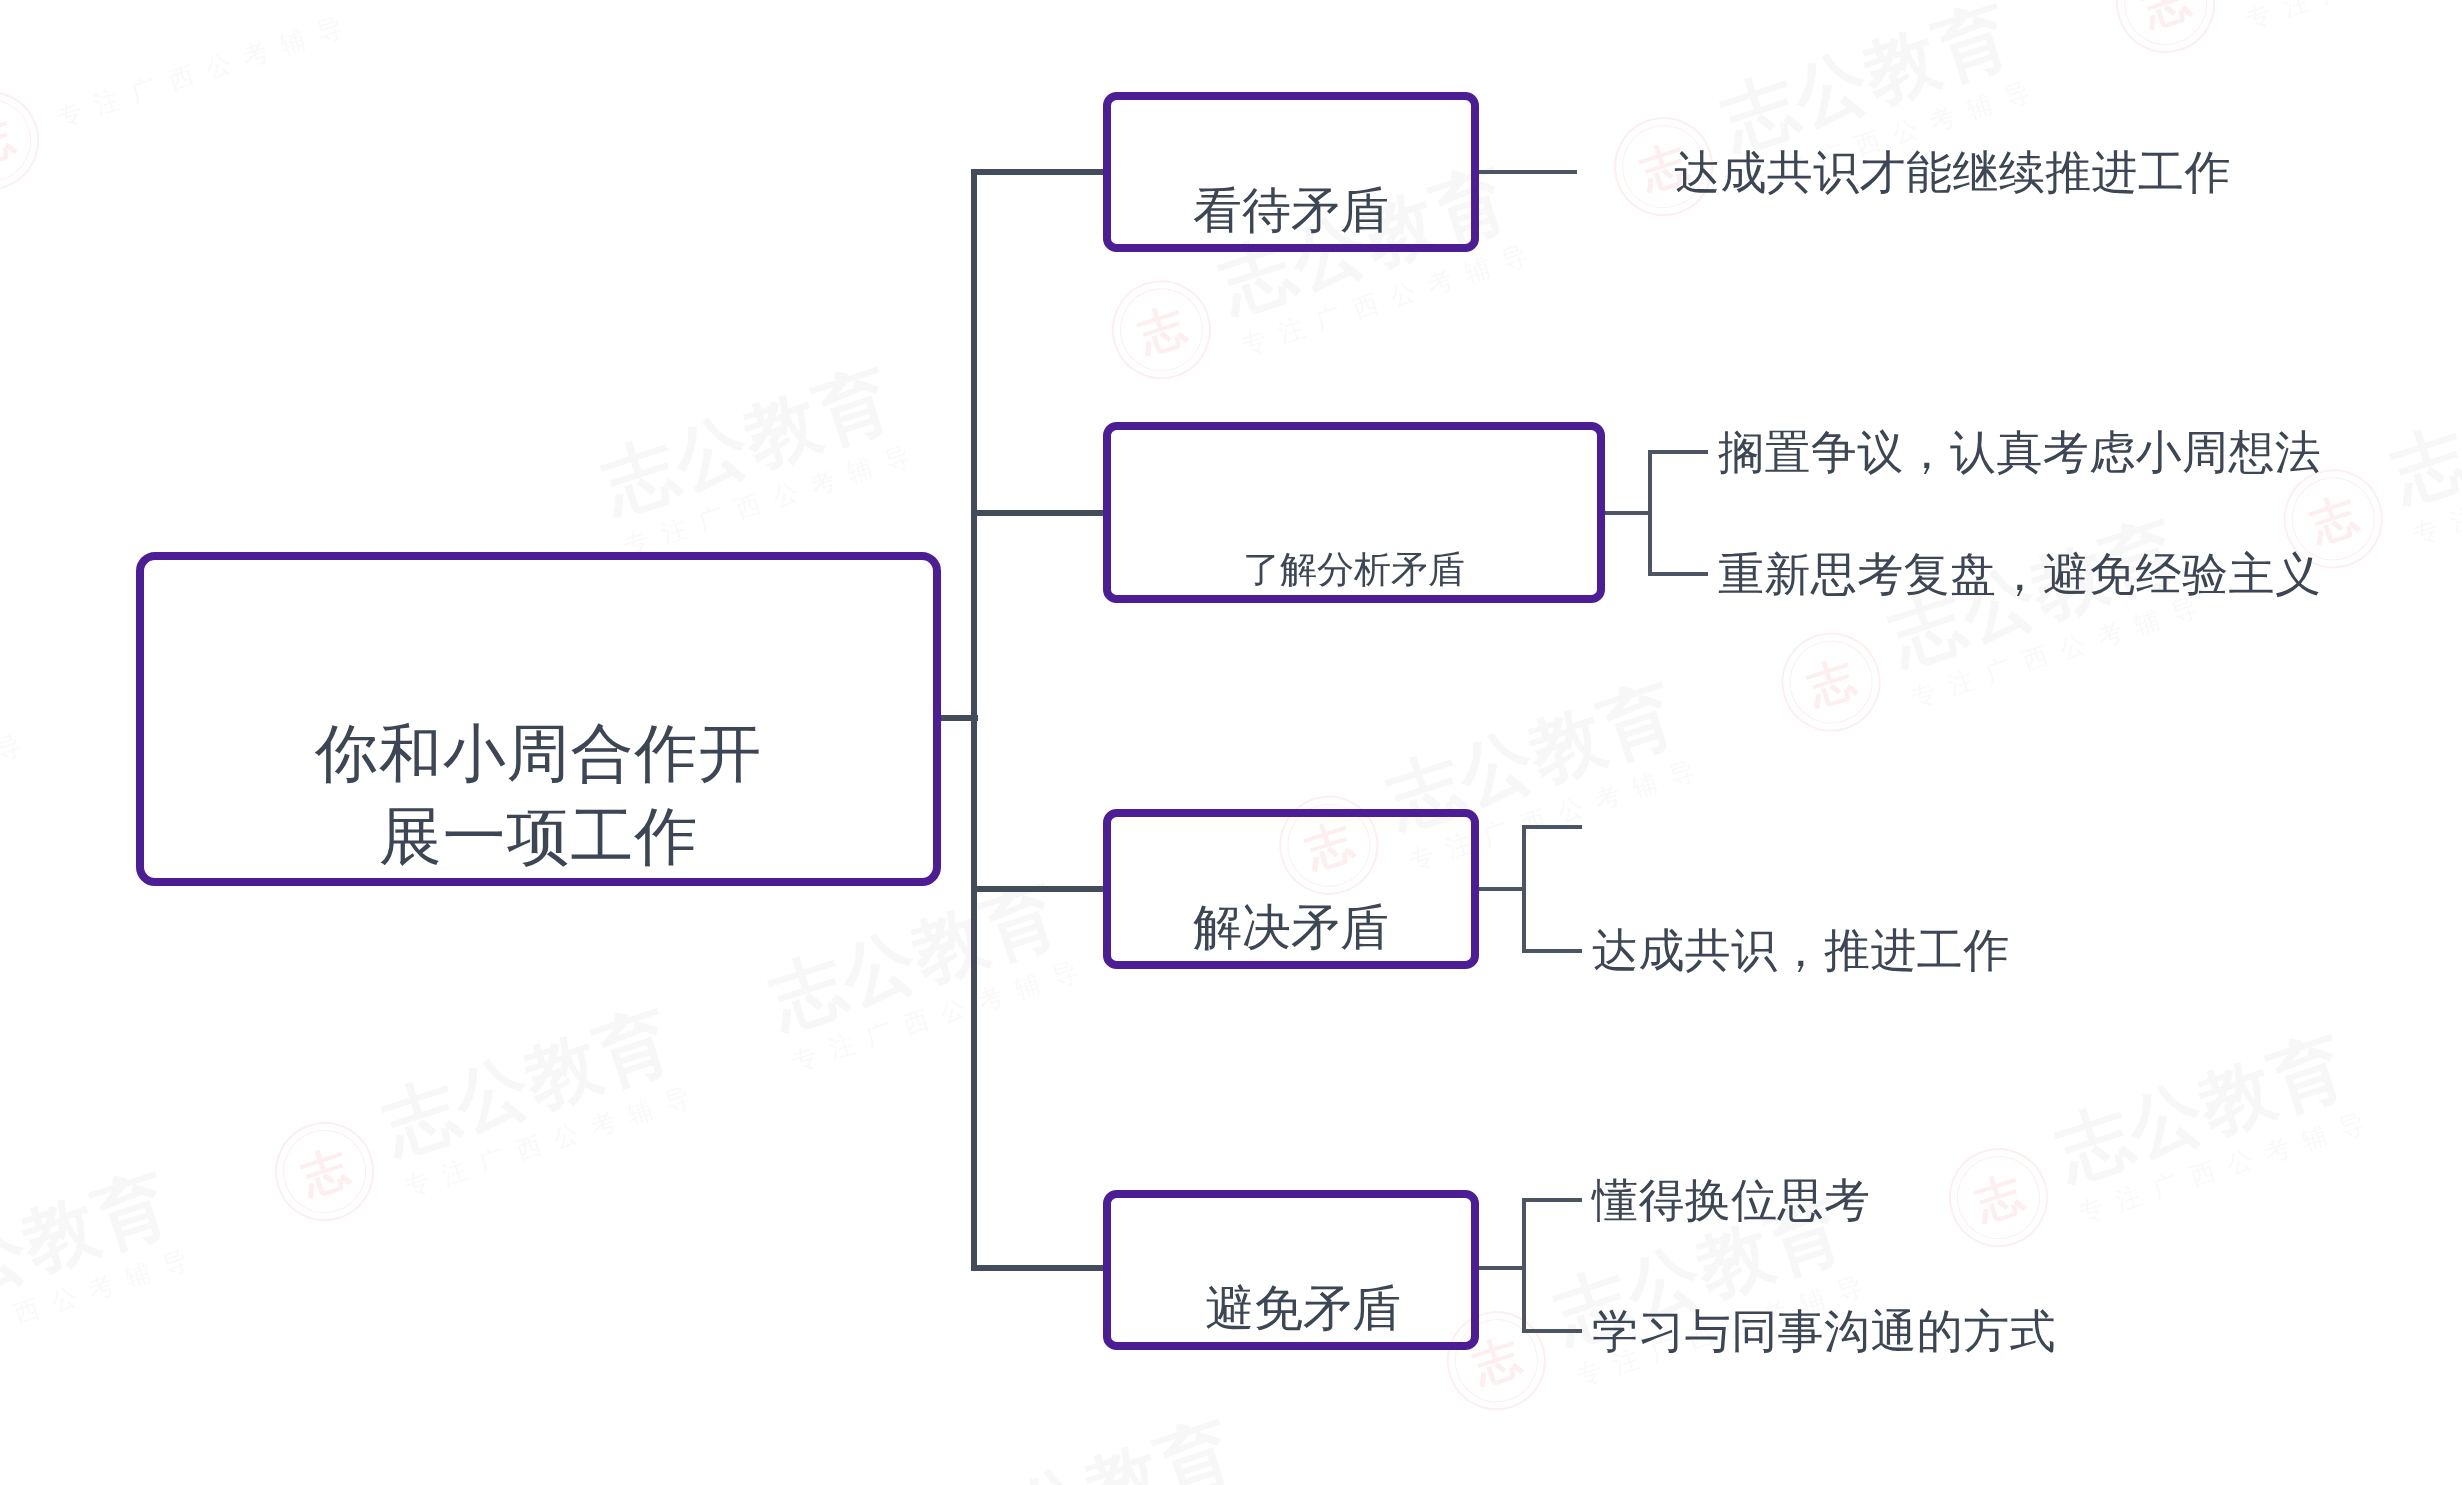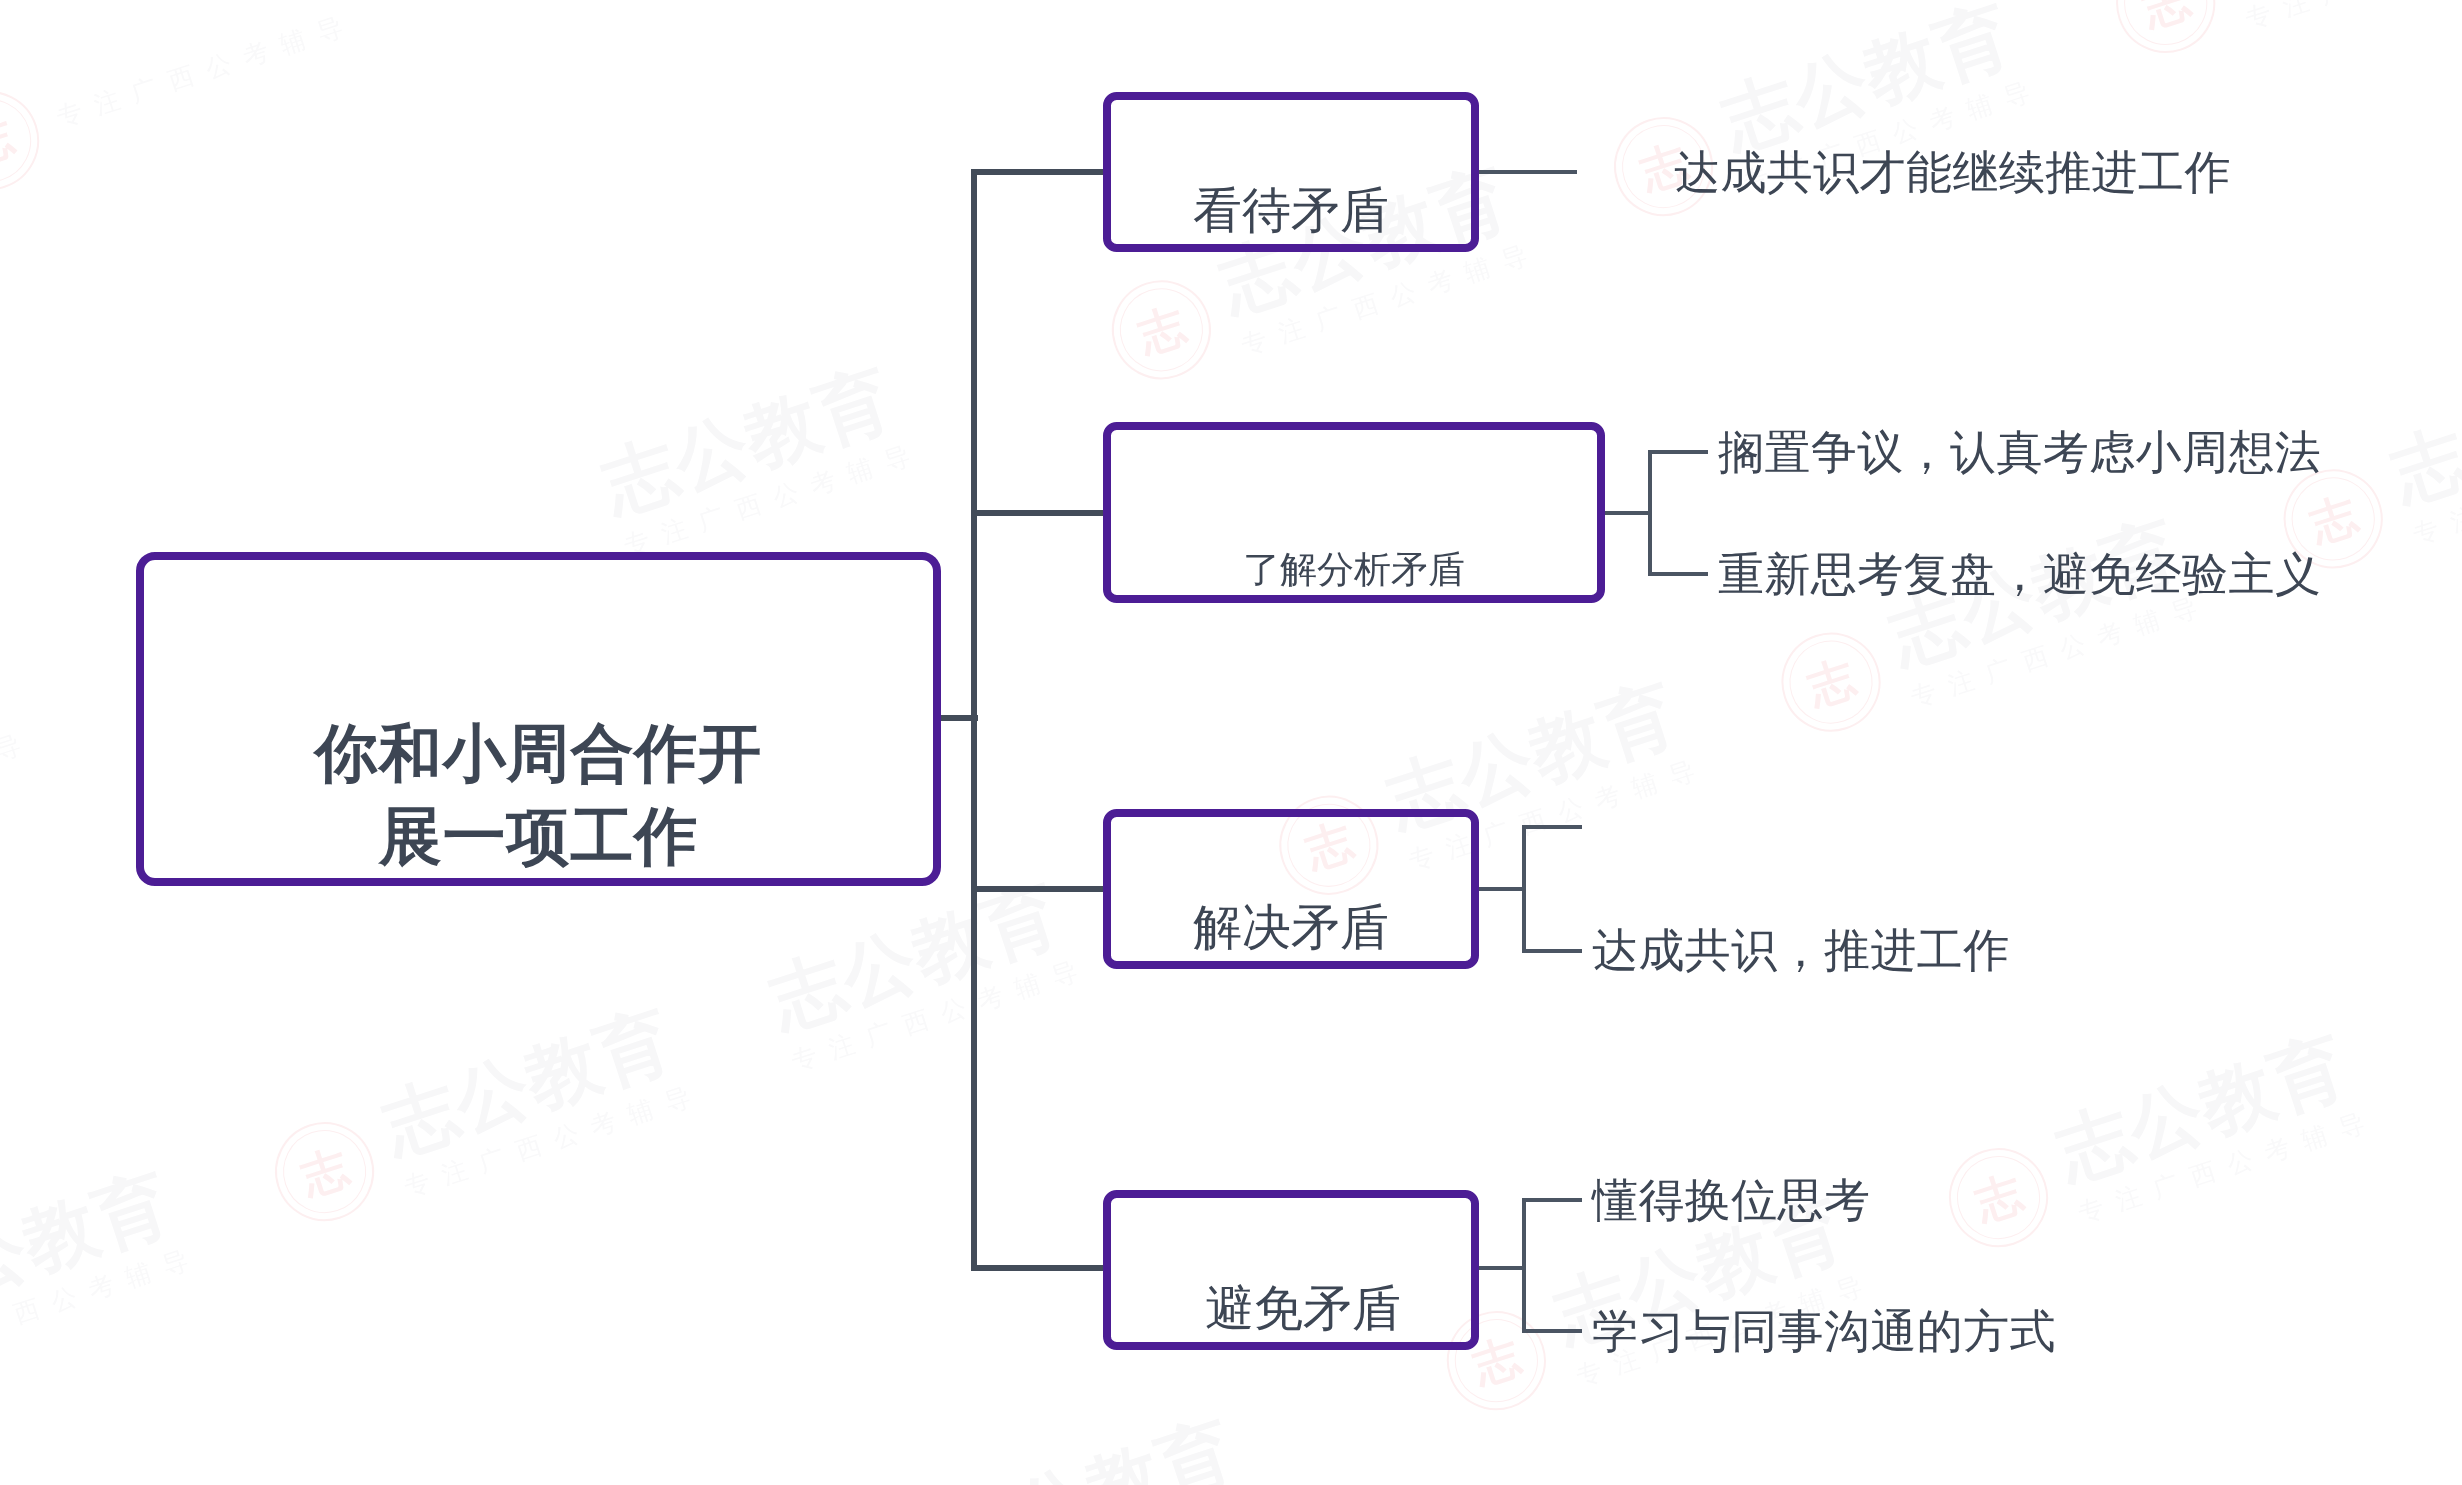--- a/index.html
+++ b/index.html
@@ -83,21 +83,21 @@
     display:flex;
     align-items:flex-end;
     justify-content:center;
     text-align:center;
     color:#3d4654;
   }
   .node-root{
     left:136px;top:552px;width:805px;height:334px;
     border-radius:19px;
     font-size:63px;
-    font-weight:700;
+    font-weight:400;
     line-height:1.32;
     letter-spacing:0.9px;
     padding:0 34px;
   }
   .node-b1{left:1103px;top:92px;width:376px;height:160px;font-size:49px;}
   .node-b2{left:1103px;top:422px;width:502px;height:181px;font-size:37px;}
   .node-b3{left:1103px;top:809px;width:376px;height:160px;font-size:49px;}
   .node-b4{left:1103px;top:1190px;width:376px;height:160px;font-size:49px;padding-left:24px;}
 
   .leaf-text{

